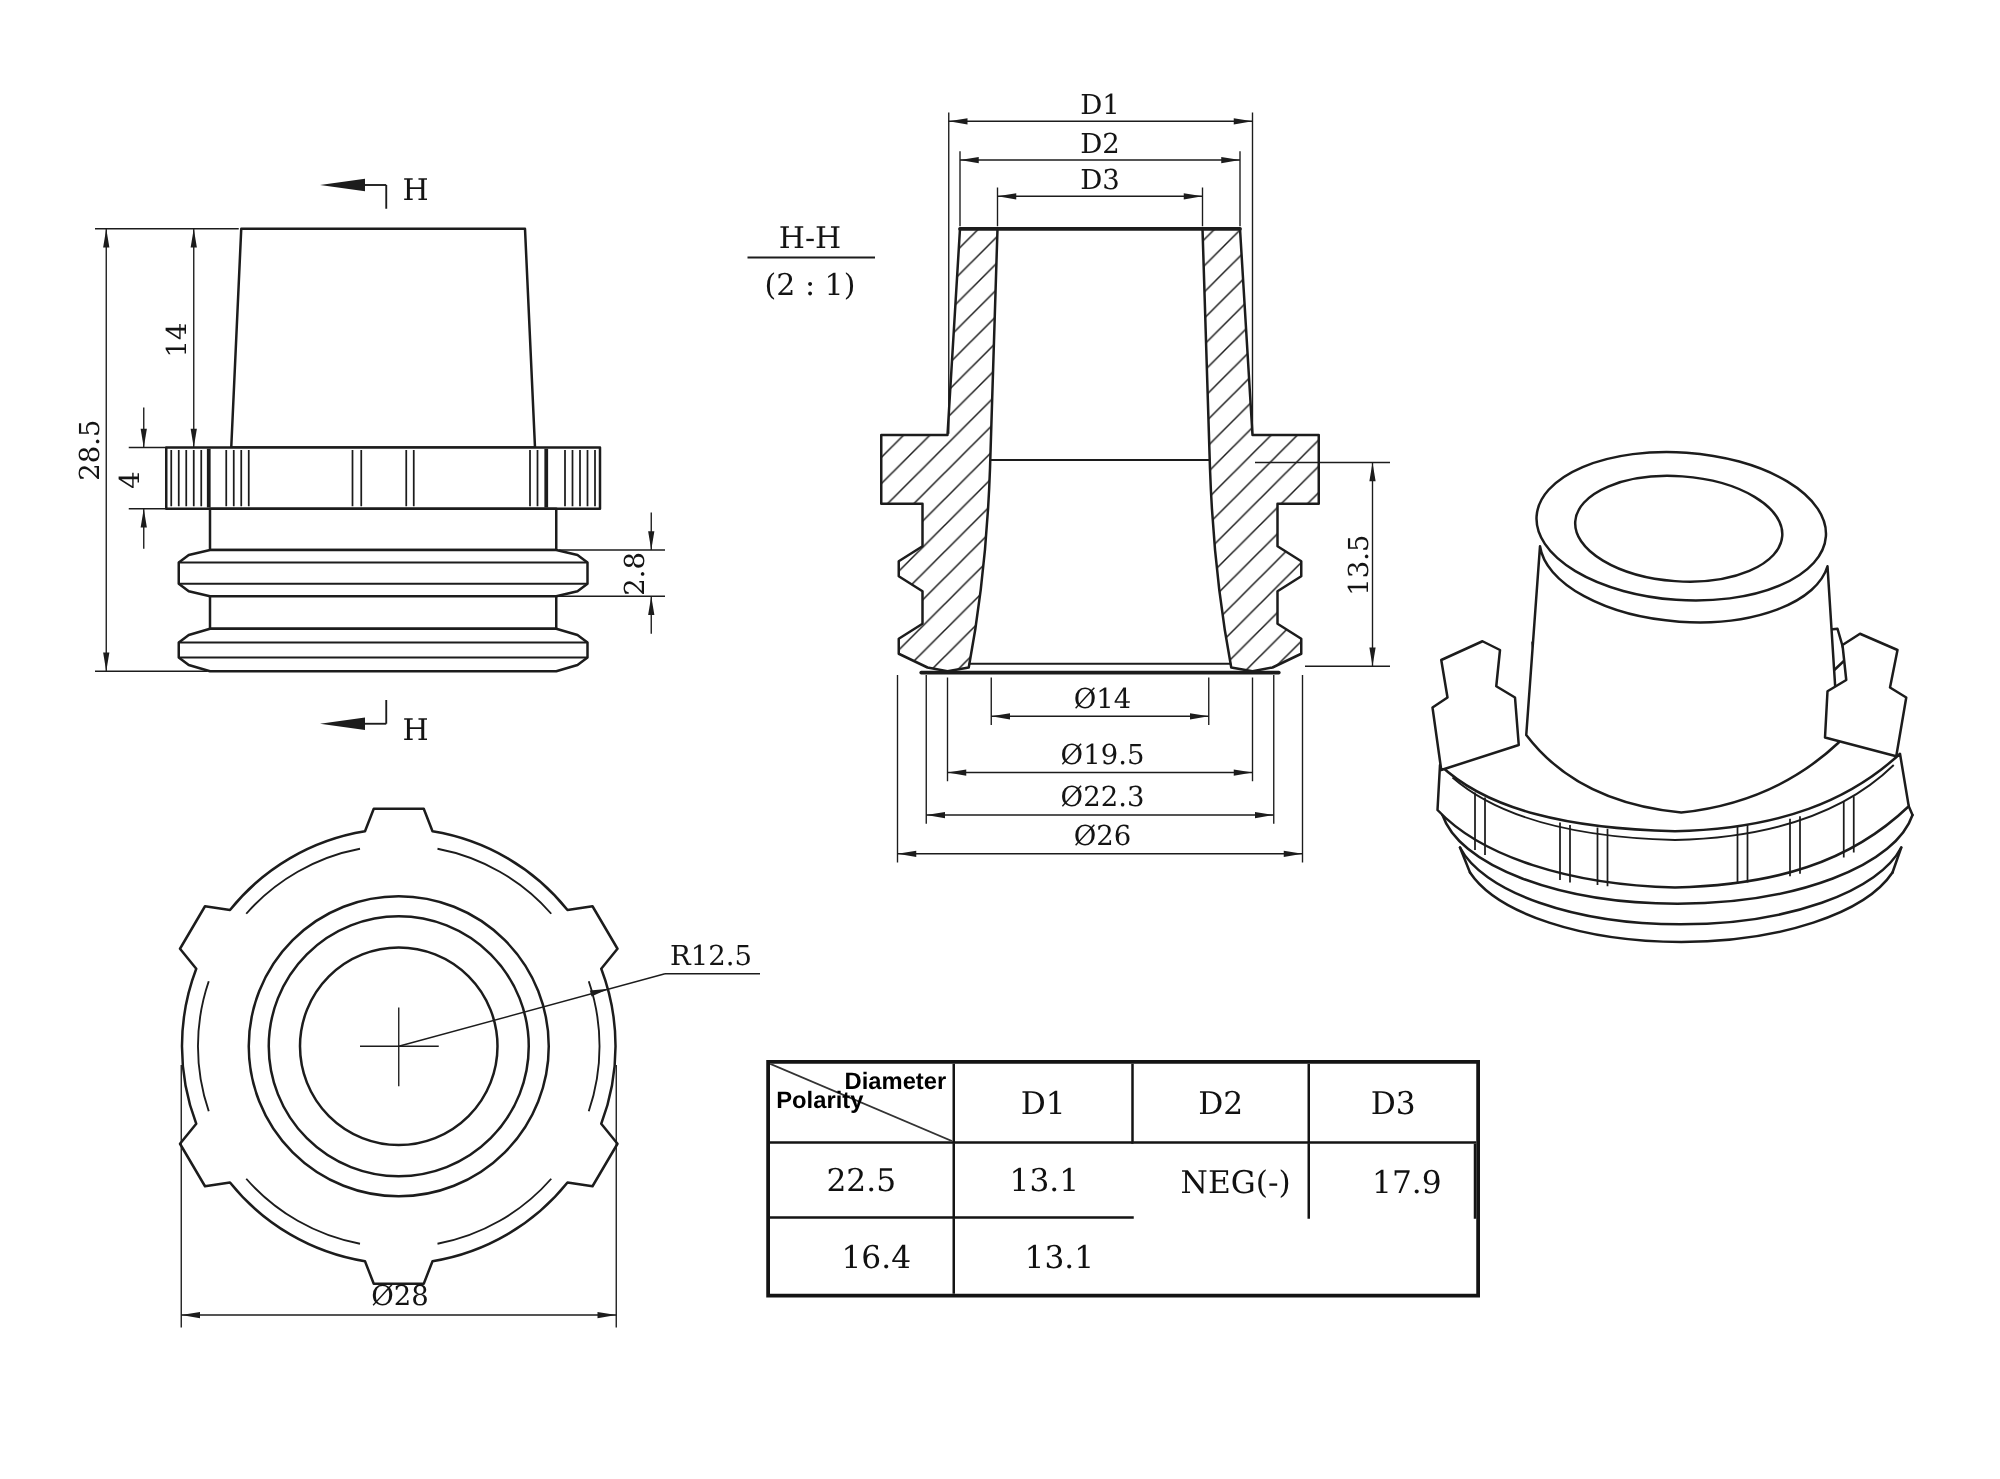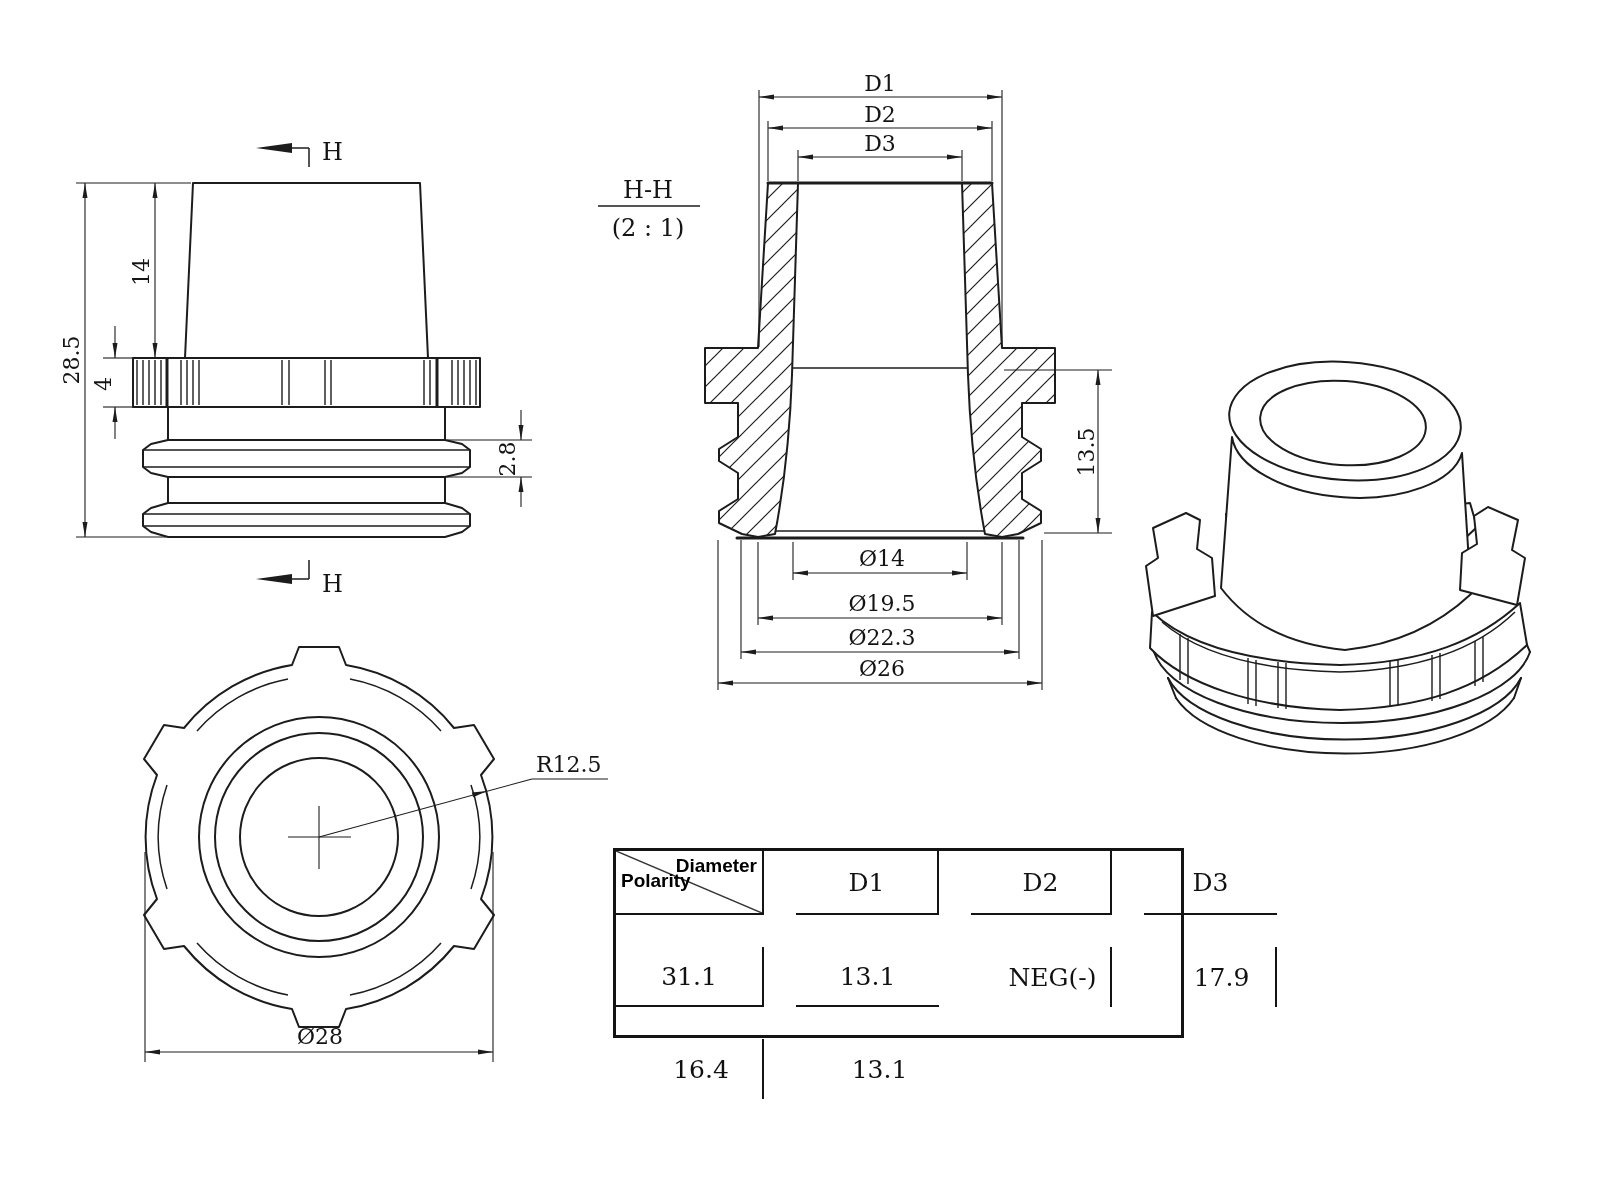--- a/index.html
+++ b/index.html
@@ -16,21 +16,21 @@
   .knurl{stroke:#1c1c1c;stroke-width:1.4;}
   .knurl-b{stroke:#1c1c1c;stroke-width:3;}
   .arrow{fill:#1c1c1c;stroke:none;}
   .hatched{fill:url(#hatch);stroke:#1c1c1c;stroke-width:2;stroke-linejoin:round;}
   text.dim{font-family:"DejaVu Serif","Liberation Serif",serif;font-size:22px;fill:#141414;}
   text.dim-lg{font-family:"DejaVu Serif","Liberation Serif",serif;font-size:24px;fill:#141414;}
 
   
   .spec-table{position:absolute;left:613px;top:848px;width:565px;height:184px;
     display:grid;grid-template-columns:148px 143px 141px 133px;grid-template-rows:64px 60px 60px;
-    border:3px solid #141414;box-sizing:content-box;background:#fff;gap:32px;}
+    border:3px solid #141414;box-sizing:content-box;background:#fff;}
   .spec-table .cell{border-right:2px solid #141414;border-bottom:2px solid #141414;
     display:flex;align-items:center;justify-content:center;
     font-family:"DejaVu Serif","Liberation Serif",serif;font-size:25px;color:#111;position:relative;}
   .spec-table .cell.last-col{border-right:none;}
   .spec-table .cell.last-row{border-bottom:none;margin-left:24px;}
   .spec-table .corner{display:block;}
   .spec-table .corner svg{position:absolute;left:0;top:0;width:100%;height:100%;}
   .corner-label{position:absolute;font-family:"Liberation Sans",sans-serif;font-weight:bold;
     font-size:19px;color:#000;}
   .corner-label.diameter{top:4px;right:5px;}
@@ -320,21 +320,21 @@
       <svg viewBox="0 0 148 64" preserveAspectRatio="none">
         <line x1="0" y1="0" x2="148" y2="64" stroke="#333" stroke-width="1.5"></line>
       </svg>
       <span class="corner-label diameter">Diameter</span>
       <span class="corner-label polarity">Polarity</span>
     </div>
     <div class="cell">D1</div>
     <div class="cell">D2</div>
     <div class="cell last-col">D3</div>
 
-    <div class="cell">31.1</div>
+    <div class="cell">22.5</div>
     <div class="cell last-col">13.1</div>
 
     <div class="cell last-row">NEG(-)</div>
     <div class="cell last-row">17.9</div>
     <div class="cell last-row">16.4</div>
     <div class="cell last-col last-row">13.1</div>
   </div>
 </div>
 
 </body></html>

